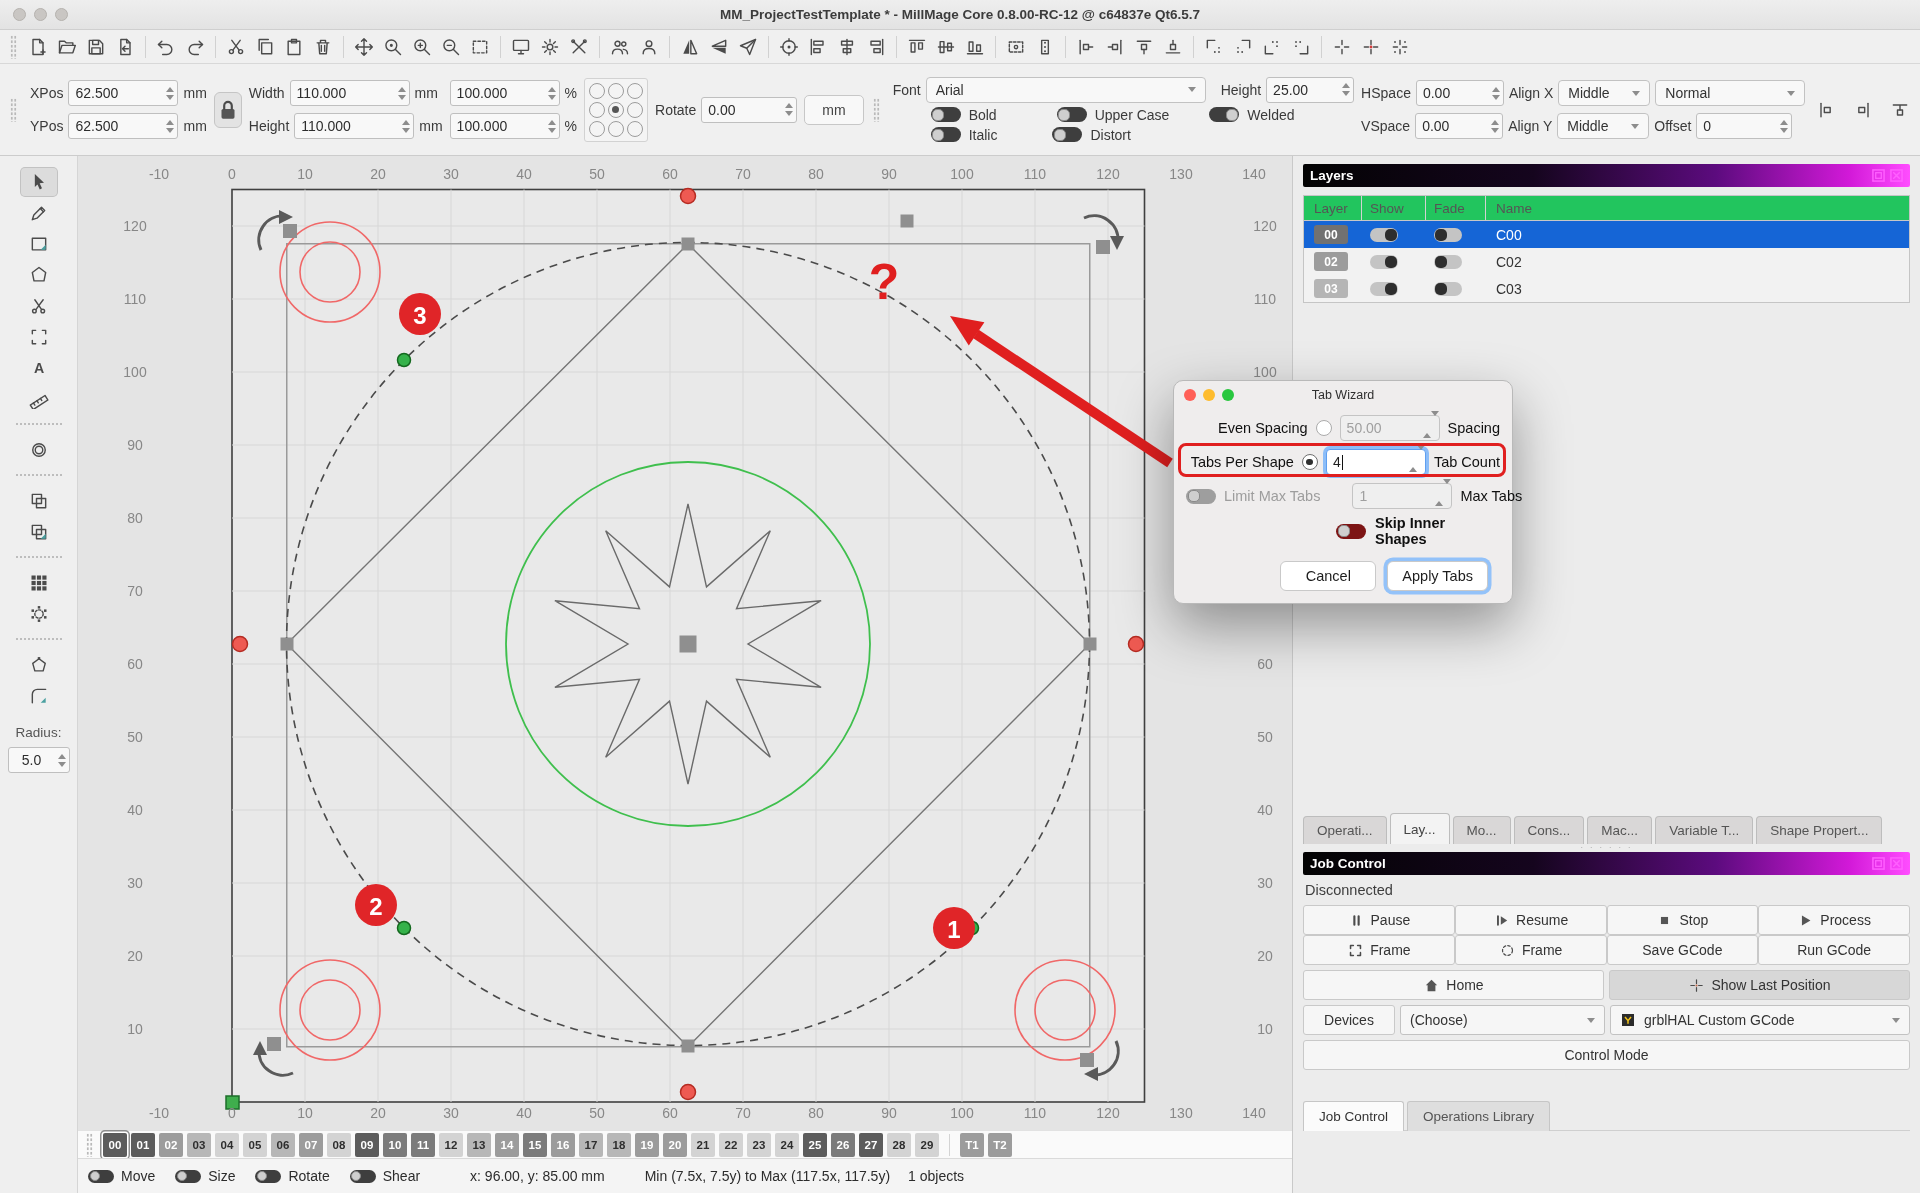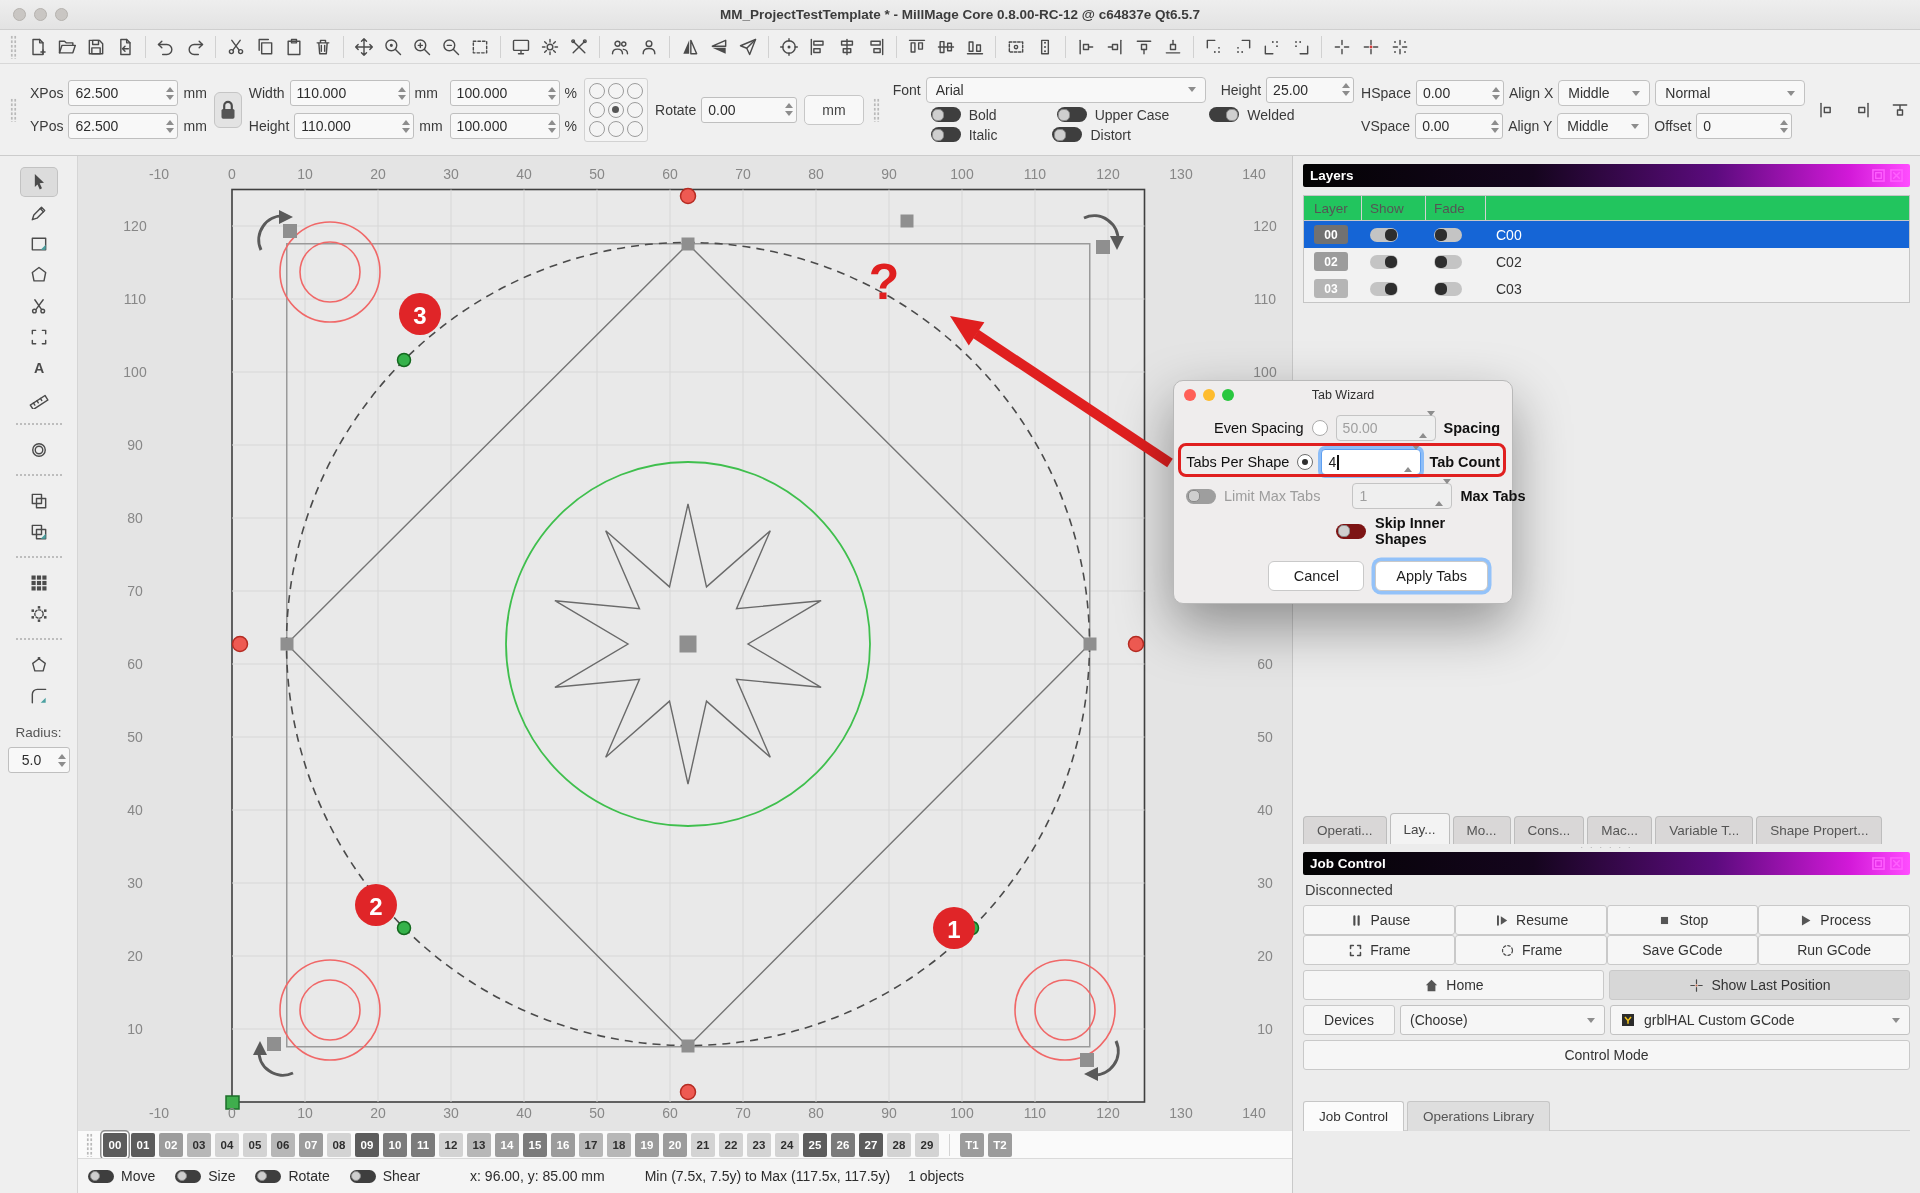--- a/index.html
+++ b/index.html
@@ -114,26 +114,26 @@
 .dlead.dim{color:#9d9d9d}
 .radio{width:16px;height:16px;border:1.5px solid #ababab;border-radius:50%;background:#fff;flex:none;position:relative}
 .radio.sel{border-color:#6e6e6e}
 .radio.sel::after{content:"";position:absolute;left:3.5px;top:3.5px;width:6.5px;height:6.5px;border-radius:50%;background:#2f2f2f}
 .dmid{width:16px;flex:none}
 .dspin{width:100px;height:26px;display:flex;background:#efefef;border: 1px solid #c4c4c4;border-radius:4px;flex:none}
 .dspin .val{flex:1;padding:4px 6px;font-size:14px;color:#1f1f1f;display:flex;align-items:center}
 .dspin.dis .val{color:#9f9f9f}
 .dspin.focus{background:#fff;border-color:#5f9ff0;box-shadow:0 0 0 3px #8cbdf8}
 .caret{width:1.5px;height:15px;background:#111;margin-left:1px}
-.dsuffix{font-size:14.5px;font-weight:700;color:#101010;white-space:nowrap}
+.dsuffix{font-size:14.5px;font-weight:400;color:#101010;white-space:nowrap}
 .hlwrap{position:relative}
 .hl{position:absolute;left:-8px;right:-6px;top:-4px;bottom:0px;border:3.5px solid #e01f1f;border-radius:8px;pointer-events:none}
 .skip-row{display:flex;align-items:center;gap:9px;margin:4px 0 10px 150px;font-size:14.5px;font-weight:600;color:#101010}
 .dlg-btns{display:flex;justify-content:flex-end;gap:11px;padding:4px 12px 4px}
-.dbtn{height:30px;min-width:96px;background:#fff;border:1px solid #c9c9c9;border-radius:6px;font-size:14.5px;color:#1d1d1d;display:flex;align-items:center;justify-content:center;padding:0 20px}
+.dbtn{height:30px;min-width:96px;background:#fff;border:1px solid #c9c9c9;border-radius:6px;font-size:14.5px;color:#1d1d1d;display:flex;align-items:center;justify-content:center;padding:0 14px}
 .dbtn.primary{box-shadow:0 0 0 3.5px #93c2f9}
 </style>
 </head>
 <body>
 
 <div class="app">
 
   <div class="titlebar">
     <div class="lights">
       <span class="light"></span>
@@ -1030,20 +1030,21 @@
                 <path d="M3.5 3.5l7 7M10.5 3.5l-7 7" stroke="#ff5fff" stroke-width="1.6"></path>
               </svg>
             </span>
         </span>
       </div>
       <div class="ltable">
         <div class="lhead">
           <span class="lc1">Layer</span>
           <span class="lc2">Show</span>
           <span class="lc3">Fade</span>
+          <span class="lc4">Name</span>
         </div>
         <div id="layer-rows">
             <div class="lrow sel">
               <span class="lc1">
                 <span class="chip" style="background: rgb(113, 113, 113);">00</span>
               </span>
               <span class="lc2">
                 <span class="tg2 on">
                   <i></i>
                 </span>

